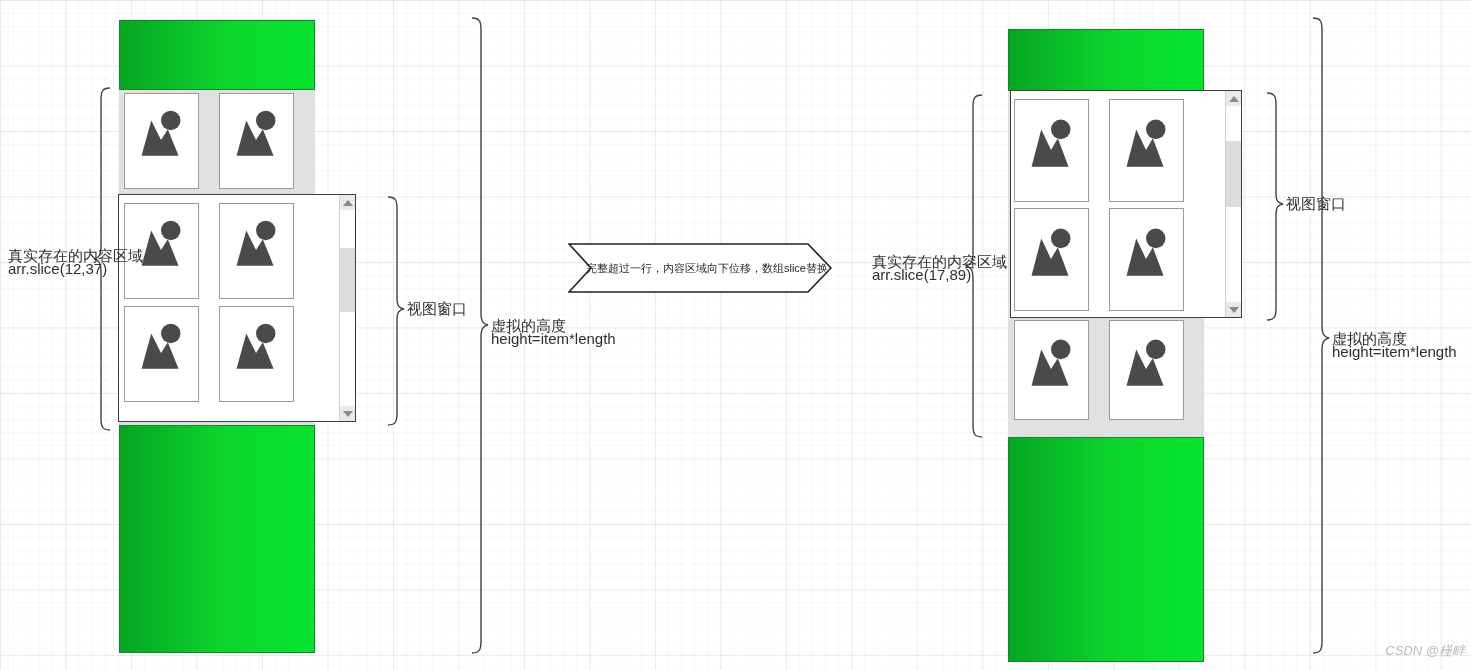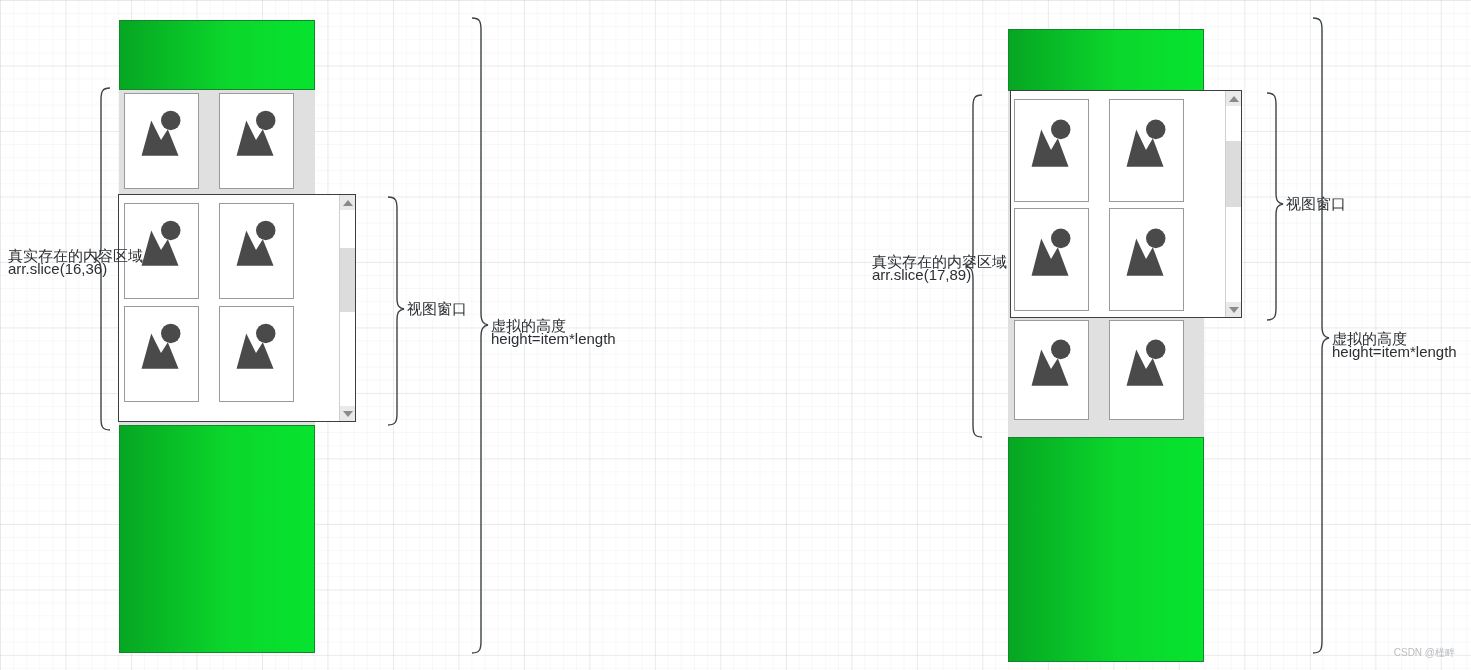--- a/index.html
+++ b/index.html
@@ -114,25 +114,26 @@
     justify-content: center;
     font-size: 11px;
     color: #1d2125;
     white-space: nowrap;
     padding-left: 14px;
   }
 
   
   .watermark {
     position: absolute;
-    right: 16px;
+    right: 6px;
     bottom: 10px;
-    font-size: 10px;
+    font-size: 13px;
     color: #b8bcc0;
     white-space: nowrap;
+    font-style: italic;
   }
 </style>
 </head>
 <body>
 
 <div id="canvas">
 
   <div class="green-block" style="left:119px; top:20px; width:196px; height:70px;"></div>
 
   <div class="content-strip" style="left:119px; top:90px; width:196px; height:340px;"></div>
@@ -190,40 +191,46 @@
     </svg>
   </div>
 
   <div class="brace" style="left:92px; top:86px; width:20px; height:346px;">
     <svg width="20" height="346" viewBox="0 0 20 346">
       <path d="M18 2 C10 2 9 6 9 14 L9 160 C9 169 7 172 2 173 C7 174 9 177 9 186 L9 332 C9 340 10 344 18 344" fill="none" stroke="#3c4348" stroke-width="1.4"></path>
     </svg>
   </div>
   <div class="label right-align" style="left:8px; top:249px; width:80px;">
     <span>真实存在的内容区域</span>
-    <span class="l2">arr.slice(16,36)</span>
+    <span class="l2">arr.slice(12,37)</span>
   </div>
 
   <div class="brace" style="left:386px; top:195px; width:20px; height:232px;">
     <svg width="20" height="232" viewBox="0 0 20 232">
       <path d="M2 2 C10 2 11 6 11 14 L11 103 C11 111 13 113 18 114 C13 115 11 117 11 125 L11 218 C11 226 10 230 2 230" fill="none" stroke="#3c4348" stroke-width="1.4"></path>
     </svg>
   </div>
   <div class="label" style="left:407px; top:302px;">视图窗口</div>
 
   <div class="brace" style="left:470px; top:16px; width:20px; height:641px;">
     <svg width="20" height="641" viewBox="0 0 20 641">
       <path d="M2 2 C10 2 11 6 11 14 L11 297 C11 305 13 308 18 309 C13 310 11 313 11 321 L11 625 C11 633 10 637 2 637" fill="none" stroke="#3c4348" stroke-width="1.4"></path>
     </svg>
   </div>
   <div class="label" style="left:491px; top:319px;">
     <span>虚拟的高度</span>
     <span class="l2">height=item*length</span>
   </div>
 
+  <div class="banner" style="left:568px; top:243px; width:264px; height:50px;">
+    <svg width="264" height="50" viewBox="0 0 264 50">
+      <path d="M1 1 L240 1 L263 25 L240 49 L1 49 L23 25 Z" fill="#ffffff" stroke="#1d2125" stroke-width="1.6" stroke-linejoin="miter"></path>
+    </svg>
+    <div class="banner-text">完整超过一行，内容区域向下位移，数组slice替换</div>
+  </div>
 
   <div class="green-block" style="left:1008px; top:29px; width:196px; height:62px;"></div>
 
   <div class="content-strip" style="left:1008px; top:91px; width:196px; height:347px;"></div>
 
   <div class="green-block" style="left:1008px; top:437px; width:196px; height:225px;"></div>
 
   <div class="viewport-window" style="left:1010px; top:90px; width:232px; height:228px;">
     <div class="scrollbar" style="right:0px; top:0px; width:16px; height:100%;">
       <div class="sb-arrow up">

